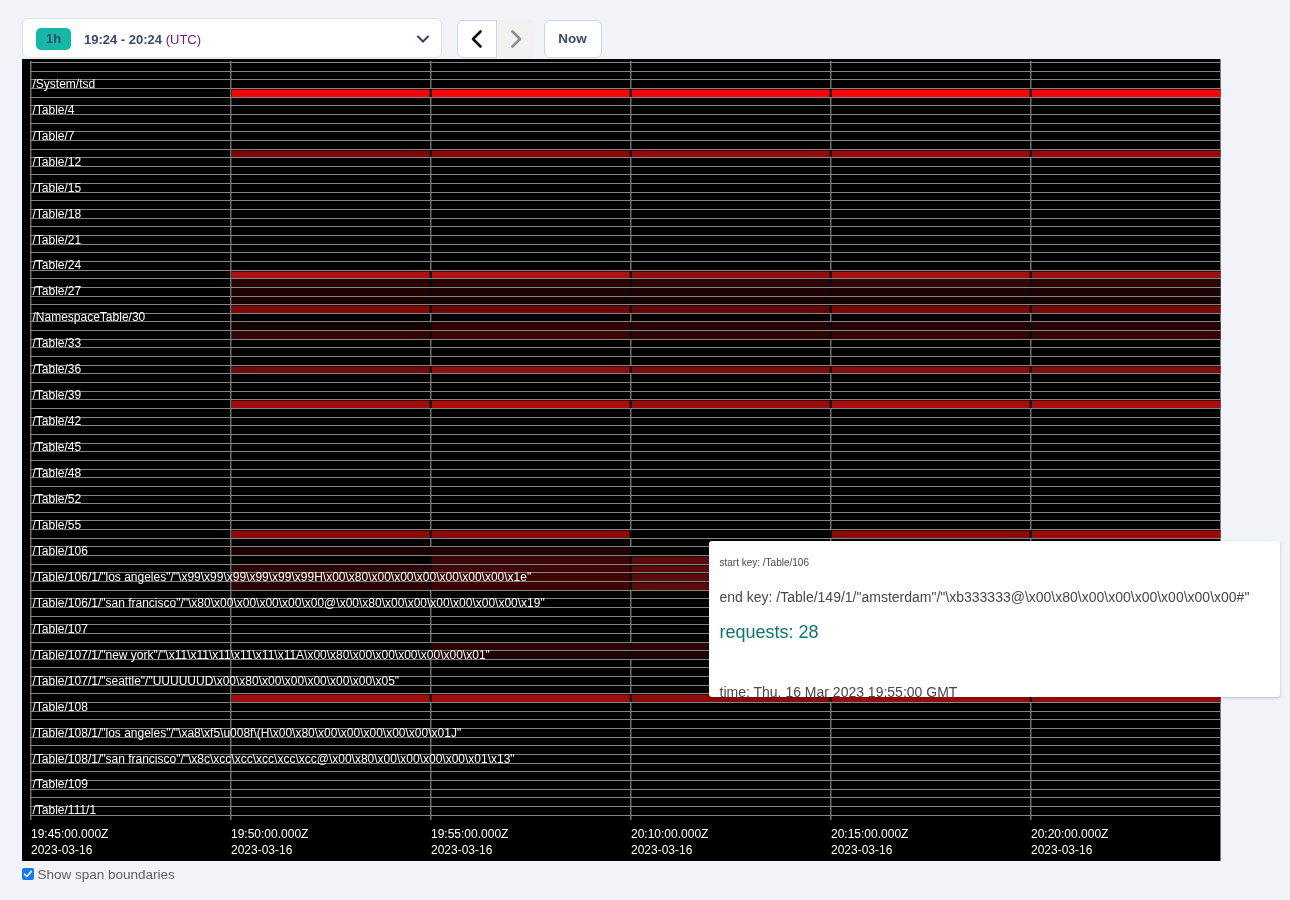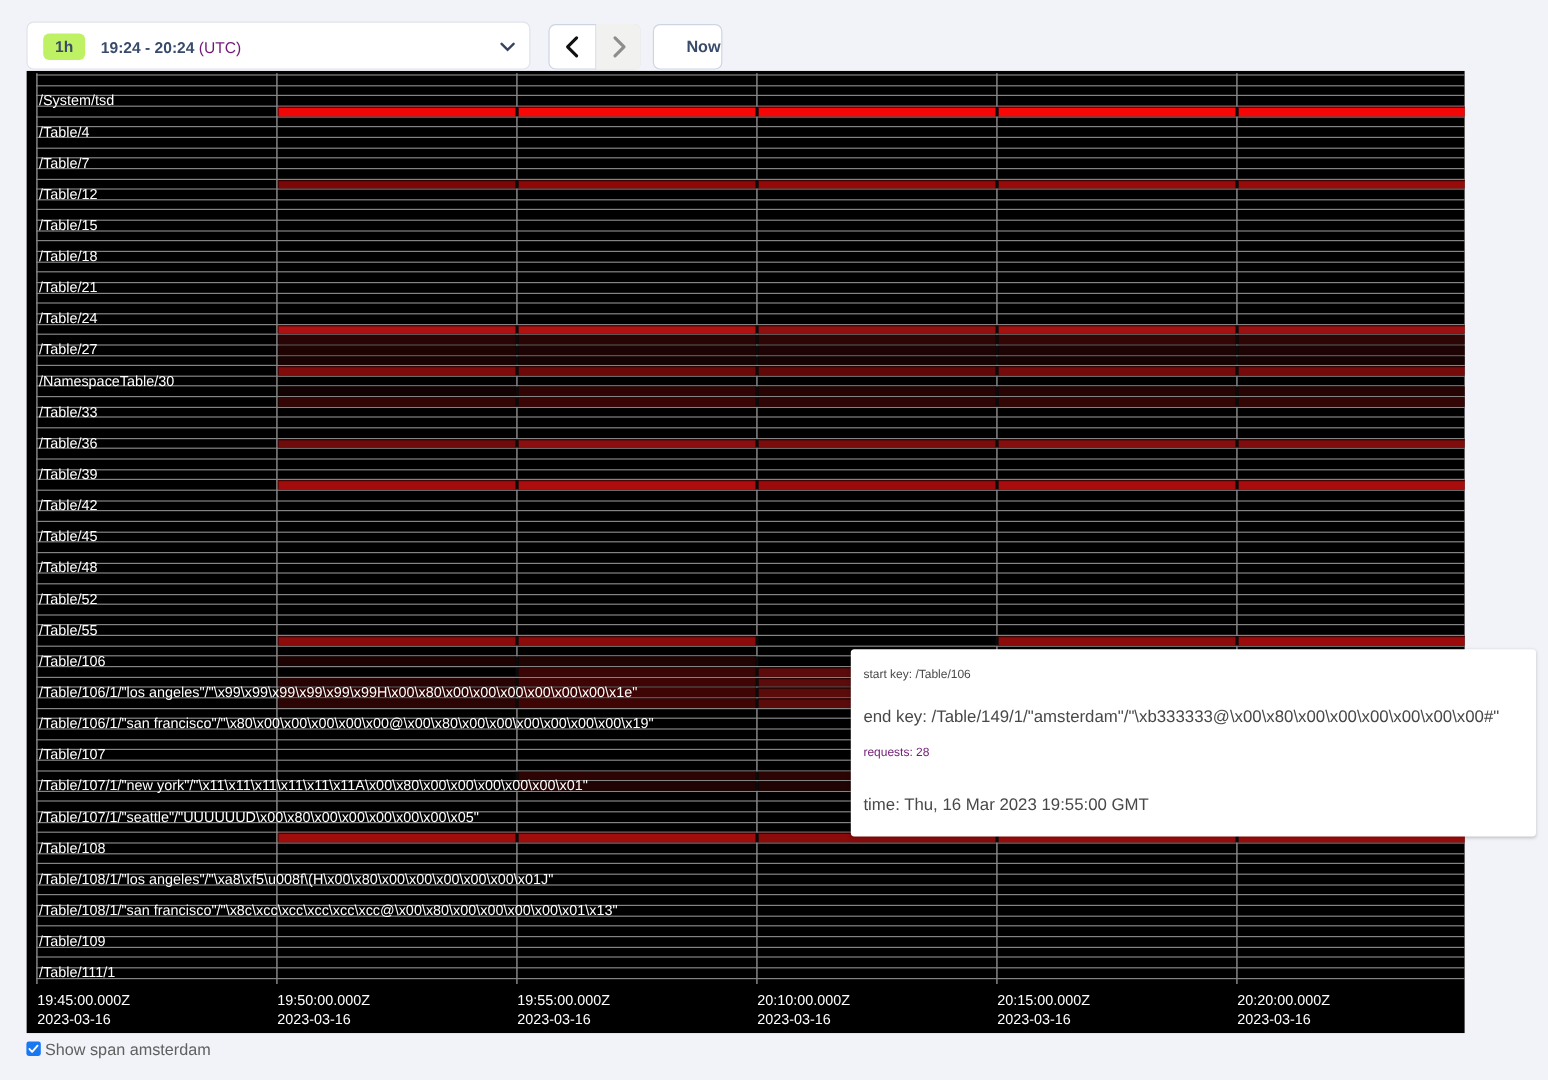--- a/index.html
+++ b/index.html
@@ -1,34 +1,34 @@
 <!DOCTYPE html>
 <html><head><meta charset="utf-8"><title>Key Visualizer</title><style>
 html,body{margin:0;padding:0;width:1290px;height:900px;background:#f1f3f8;font-family:"Liberation Sans",sans-serif;overflow:hidden}
 .abs{position:absolute}
 </style></head>
 <body>
 
 <div class="abs" style="left:22px;top:17.5px;width:420px;height:40.5px;background:#fff;border:1px solid #dfe3ea;border-radius:6px;box-sizing:border-box"></div>
-<div class="abs" style="left:36px;top:27.5px;width:35px;height:22.5px;background:#bef264;border-radius:5px;color:#3c4a68;font-weight:bold;font-size:13px;text-align:center;line-height:22.5px">1h</div>
+<div class="abs" style="left:36px;top:27.5px;width:35px;height:22.5px;background:#14b8a6;border-radius:5px;color:#3c4a68;font-weight:bold;font-size:13px;text-align:center;line-height:22.5px">1h</div>
 <div class="abs" style="left:84px;top:32px;font-size:13px;color:#394b6b;font-weight:bold">19:24 - 20:24 <span style="color:#701a75;font-weight:normal">(UTC)</span></div>
 <svg class="abs" style="left:414px;top:33px" width="18" height="12">
     <path d="M4 3.5 L9 8.5 L14 3.5" stroke="#36435f" stroke-width="2" fill="none" stroke-linecap="round"></path>
   </svg>
 
 <div class="abs" style="left:457px;top:20px;width:77px;height:38px;background:#fff;border:1px solid #cdd5e3;border-radius:6px;box-sizing:border-box"></div>
 <div class="abs" style="left:495.5px;top:20px;width:38.5px;height:38px;background:#f1f1ef;border-left:1px solid #cdd5e3;border-radius:0 6px 6px 0;box-sizing:border-box"></div>
 <svg class="abs" style="left:468px;top:29px" width="20" height="20">
     <path d="M12.5 2.5 L5 10 L12.5 17.5" stroke="#111" stroke-width="2.6" fill="none" stroke-linecap="round" stroke-linejoin="round"></path>
   </svg>
 <svg class="abs" style="left:505px;top:29px" width="20" height="20">
     <path d="M7.5 2.5 L15 10 L7.5 17.5" stroke="#8d8d8d" stroke-width="2.6" fill="none" stroke-linecap="round" stroke-linejoin="round"></path>
   </svg>
 
-<div class="abs" style="left:543.5px;top:20px;width:58px;height:38px;background:#fff;border:1px solid #cdd5e3;border-radius:6px;box-sizing:border-box;color:#394b6b;font-weight:bold;font-size:13.5px;text-align:right;line-height:36px">Now</div>
+<div class="abs" style="left:543.5px;top:20px;width:58px;height:38px;background:#fff;border:1px solid #cdd5e3;border-radius:6px;box-sizing:border-box;color:#394b6b;font-weight:bold;font-size:13.5px;text-align:center;line-height:36px">Now</div>
 
 <svg style="position:absolute;left:22px;top:58.5px" width="1198.5" height="802">
 <rect x="0" y="0" width="1198.5" height="802" fill="#000"></rect>
 <rect x="8" y="2" width="1.5" height="759" fill="#6e6e6e"></rect>
 <rect x="208" y="2" width="1.5" height="759" fill="#6e6e6e"></rect>
 <rect x="408" y="2" width="1.5" height="759" fill="#6e6e6e"></rect>
 <rect x="608" y="2" width="1.5" height="759" fill="#6e6e6e"></rect>
 <rect x="808" y="2" width="1.5" height="759" fill="#6e6e6e"></rect>
 <rect x="1008" y="2" width="1.5" height="759" fill="#6e6e6e"></rect>
 <rect x="8" y="3" width="1190.5" height="1" fill="#848484"></rect>
@@ -382,19 +382,19 @@
 <text x="609" y="794.5" font-size="12" fill="#fff">2023-03-16</text>
 <text x="809" y="778.5" font-size="12" fill="#fff">20:15:00.000Z</text>
 <text x="809" y="794.5" font-size="12" fill="#fff">2023-03-16</text>
 <text x="1009" y="778.5" font-size="12" fill="#fff">20:20:00.000Z</text>
 <text x="1009" y="794.5" font-size="12" fill="#fff">2023-03-16</text>
 </svg>
 
 <div class="abs" style="left:708.5px;top:540.5px;width:571.5px;height:156px;background:#fff;border-radius:3px;box-shadow:0 1px 3px rgba(0,0,0,0.22)"></div>
 <div style="position:absolute;left:719.5px;top:556.5px;font-size:10px;color:#484848;white-space:pre">start key: /Table/106</div>
 <div style="position:absolute;left:719.5px;top:589.2px;font-size:14px;color:#484848;white-space:pre">end key: /Table/149/1/"amsterdam"/"\xb333333@\x00\x80\x00\x00\x00\x00\x00\x00#"</div>
-<div style="position:absolute;left:719.5px;top:621.9px;font-size:10px;color:#701a75;white-space:pre">requests: 28</div>
-<div style="position:absolute;left:719.5px;top:662px;font-size:14px;color:#484848;white-space:pre">time: Thu, 16 Mar 2023 19:55:00 GMT</div>
+<div style="position:absolute;left:719.5px;top:621.9px;font-size:18px;color:#0f766e;white-space:pre">requests: 28</div>
+<div style="position:absolute;left:719.5px;top:684px;font-size:14px;color:#484848;white-space:pre">time: Thu, 16 Mar 2023 19:55:00 GMT</div>
 
 <div class="abs" style="left:22px;top:868px;width:11.5px;height:11.5px;background:#1877f2;border-radius:2px"></div>
 <svg class="abs" style="left:22px;top:868px" width="12" height="12">
     <path d="M2.6 6.2 L4.8 8.5 L9.3 3.4" stroke="#fff" stroke-width="1.6" fill="none" stroke-linecap="round" stroke-linejoin="round"></path>
   </svg>
-<div class="abs" style="left:37.5px;top:866.5px;font-size:13.5px;color:#606060">Show span amsterdam</div>
+<div class="abs" style="left:37.5px;top:866.5px;font-size:13.5px;color:#606060">Show span boundaries</div>
 </body></html>

